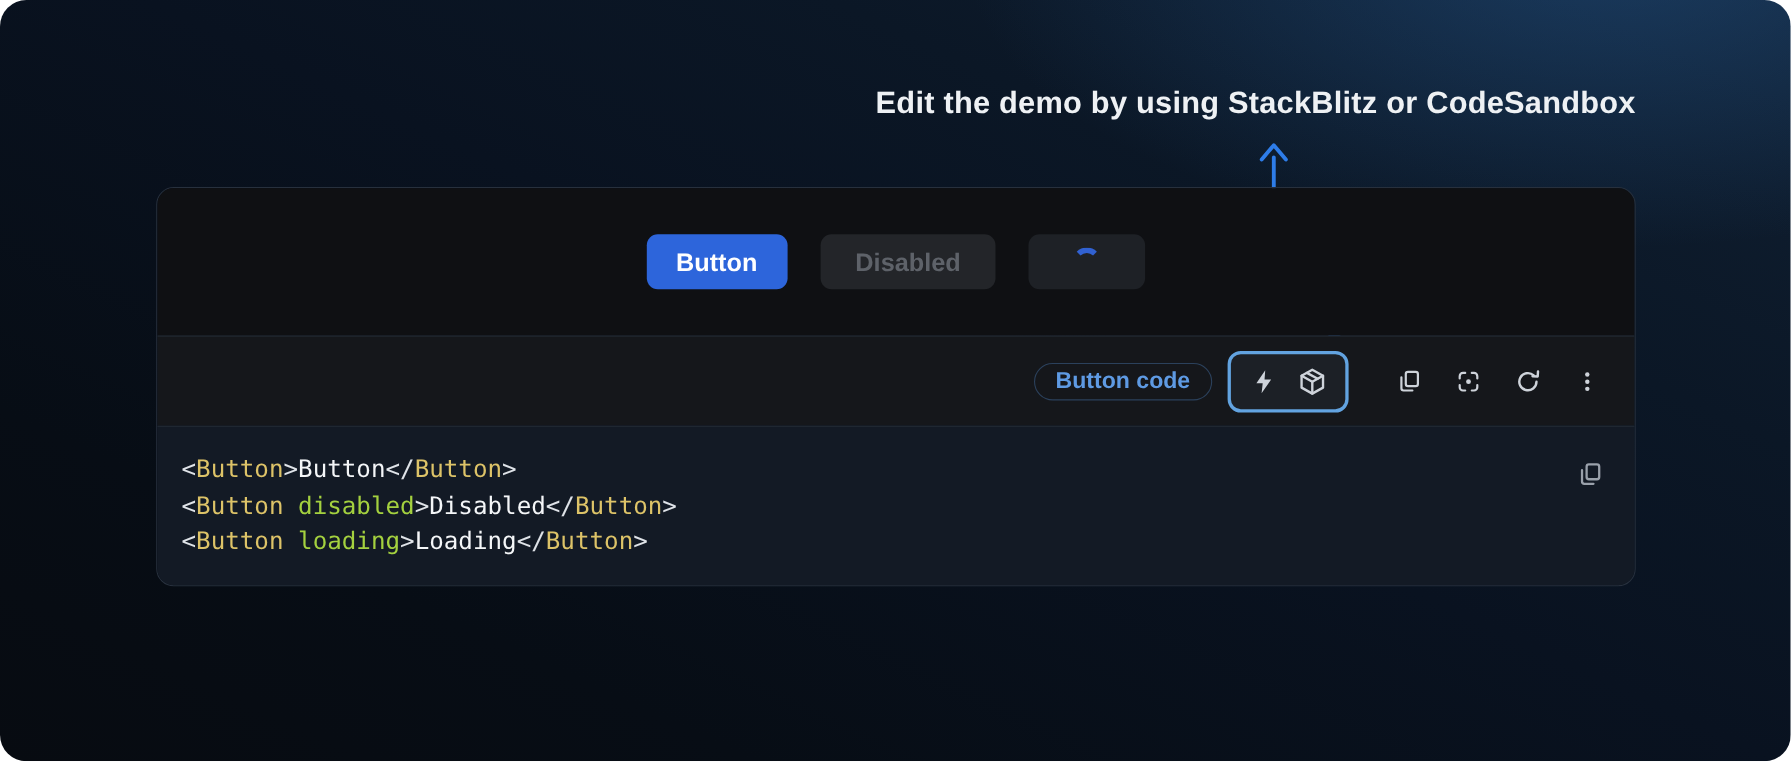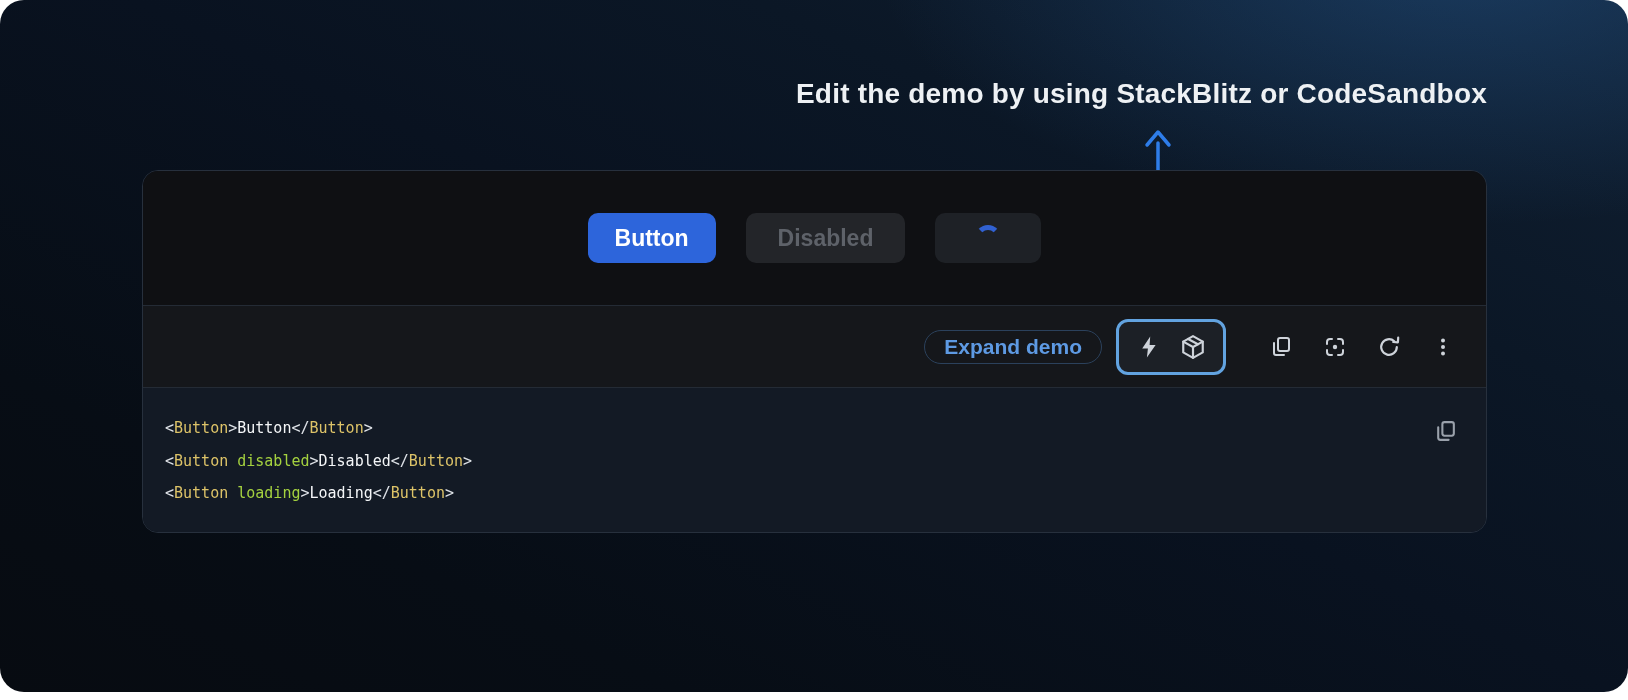--- a/index.html
+++ b/index.html
@@ -68,21 +68,21 @@
   }
   .tbicon{margin-left:28px;}
   .tbicon:first-of-type{margin-left:16px;}
   .codewrap{
     flex:1;background:#131a25;border-top:1px solid #242b35;
     position:relative;box-sizing:border-box;
     padding:24px 24px 0 22px;
   }
   .code{
     margin:0;font-family:"DejaVu Sans Mono","Liberation Mono",monospace;
-    font-size:15px;line-height:32.5px;white-space:pre;
+    font-size:22px;line-height:32.5px;white-space:pre;
   }
   .tk-p{color:#dfe3e8;}
   .tk-tag{color:#ddc368;}
   .tk-attr{color:#a4d13f;}
   .tk-x{color:#f4f6f8;}
   .code-copy{position:absolute;top:30px;right:28px;color:#9aa1ab;}
   svg.ic{display:block;}
 </style>
 </head>
 <body>
@@ -101,21 +101,21 @@
 
     <div class="demo">
       <button class="btn btn-primary">Button</button>
       <button class="btn btn-disabled">Disabled</button>
       <button class="btn btn-loading">
         <span class="spinner"></span>
       </button>
     </div>
 
     <div class="toolbar">
-      <button class="expand-btn">Expand demo</button>
+      <button class="expand-btn">Button code</button>
 
       <div class="hl-group">
         <button class="iconbtn" title="">
           <svg class="ic" width="24" height="24" viewBox="0 0 24 24">
             <path d="M13.2 1.6 L5.2 13.4 L10.9 13.4 L9.9 22.4 L18.6 9.9 L12.6 9.9 Z" fill="#ced3da"></path>
           </svg>
         </button>
         <button class="iconbtn" title="">
           <svg class="ic" width="26" height="26" viewBox="0 0 24 24" fill="none" stroke="#ced3da" stroke-width="2" stroke-linejoin="round" stroke-linecap="round">
             <path d="M12 2 L21 7 V17 L12 22 L3 17 V7 Z"></path>

